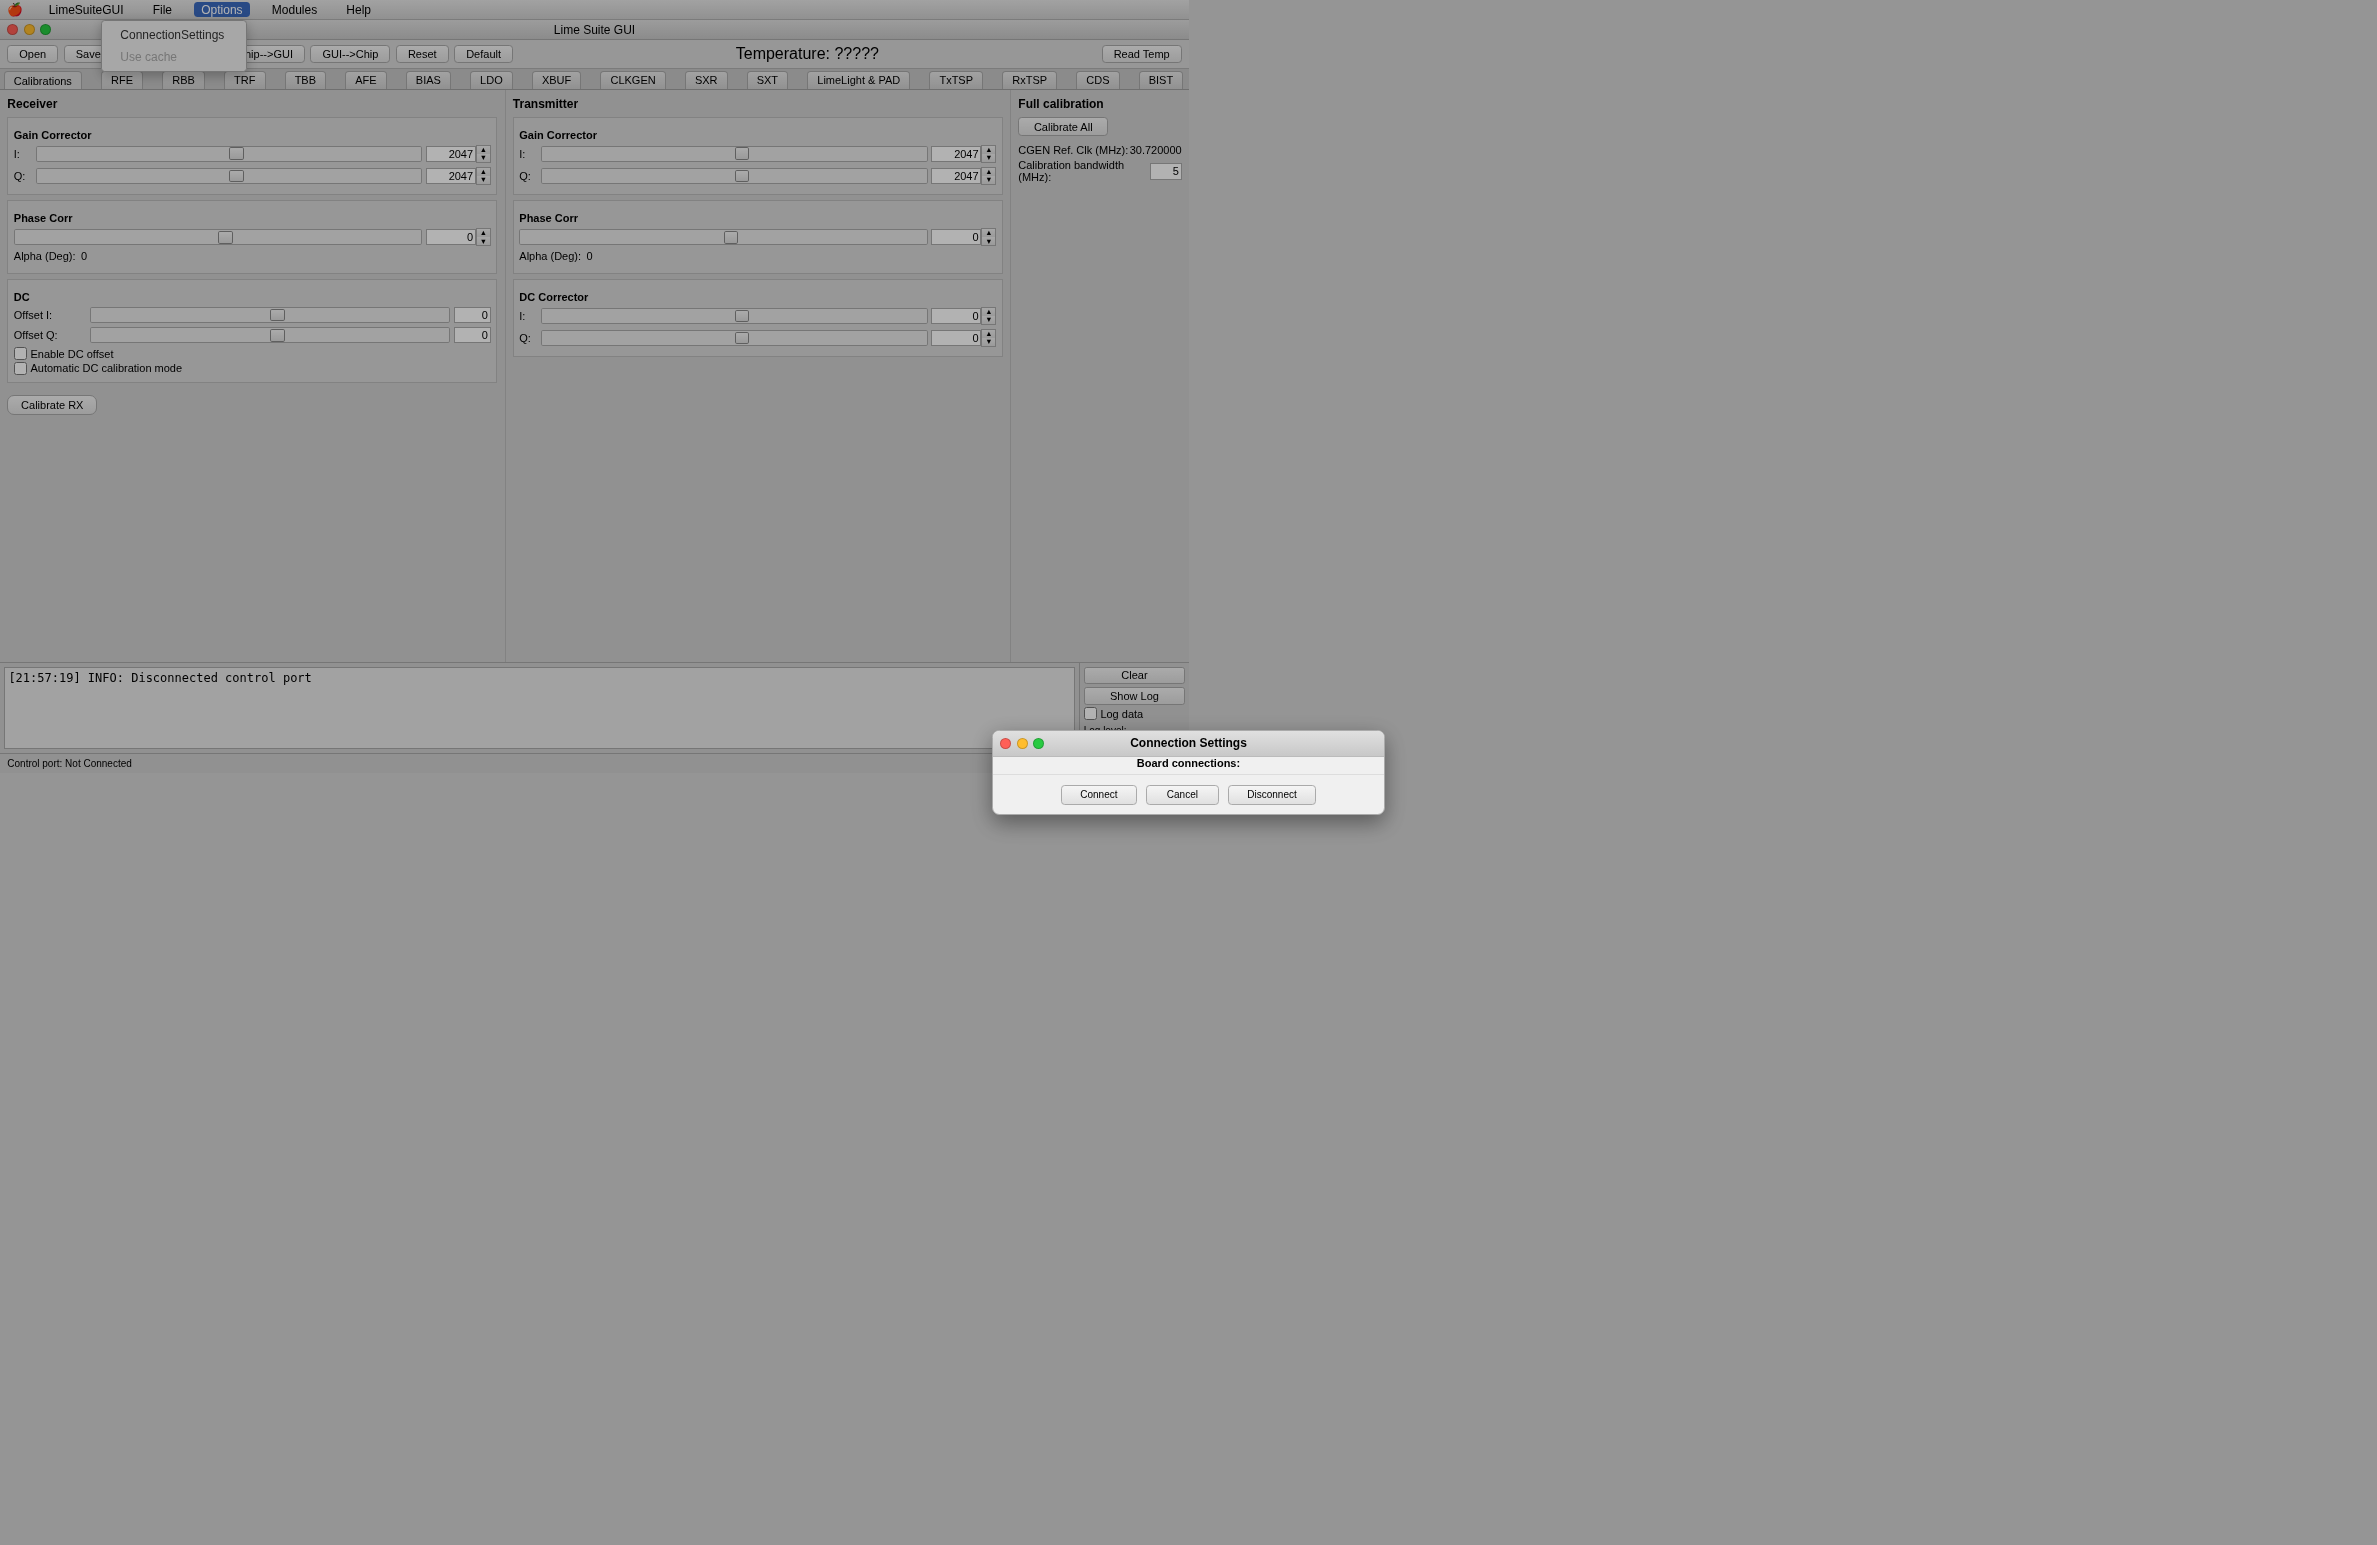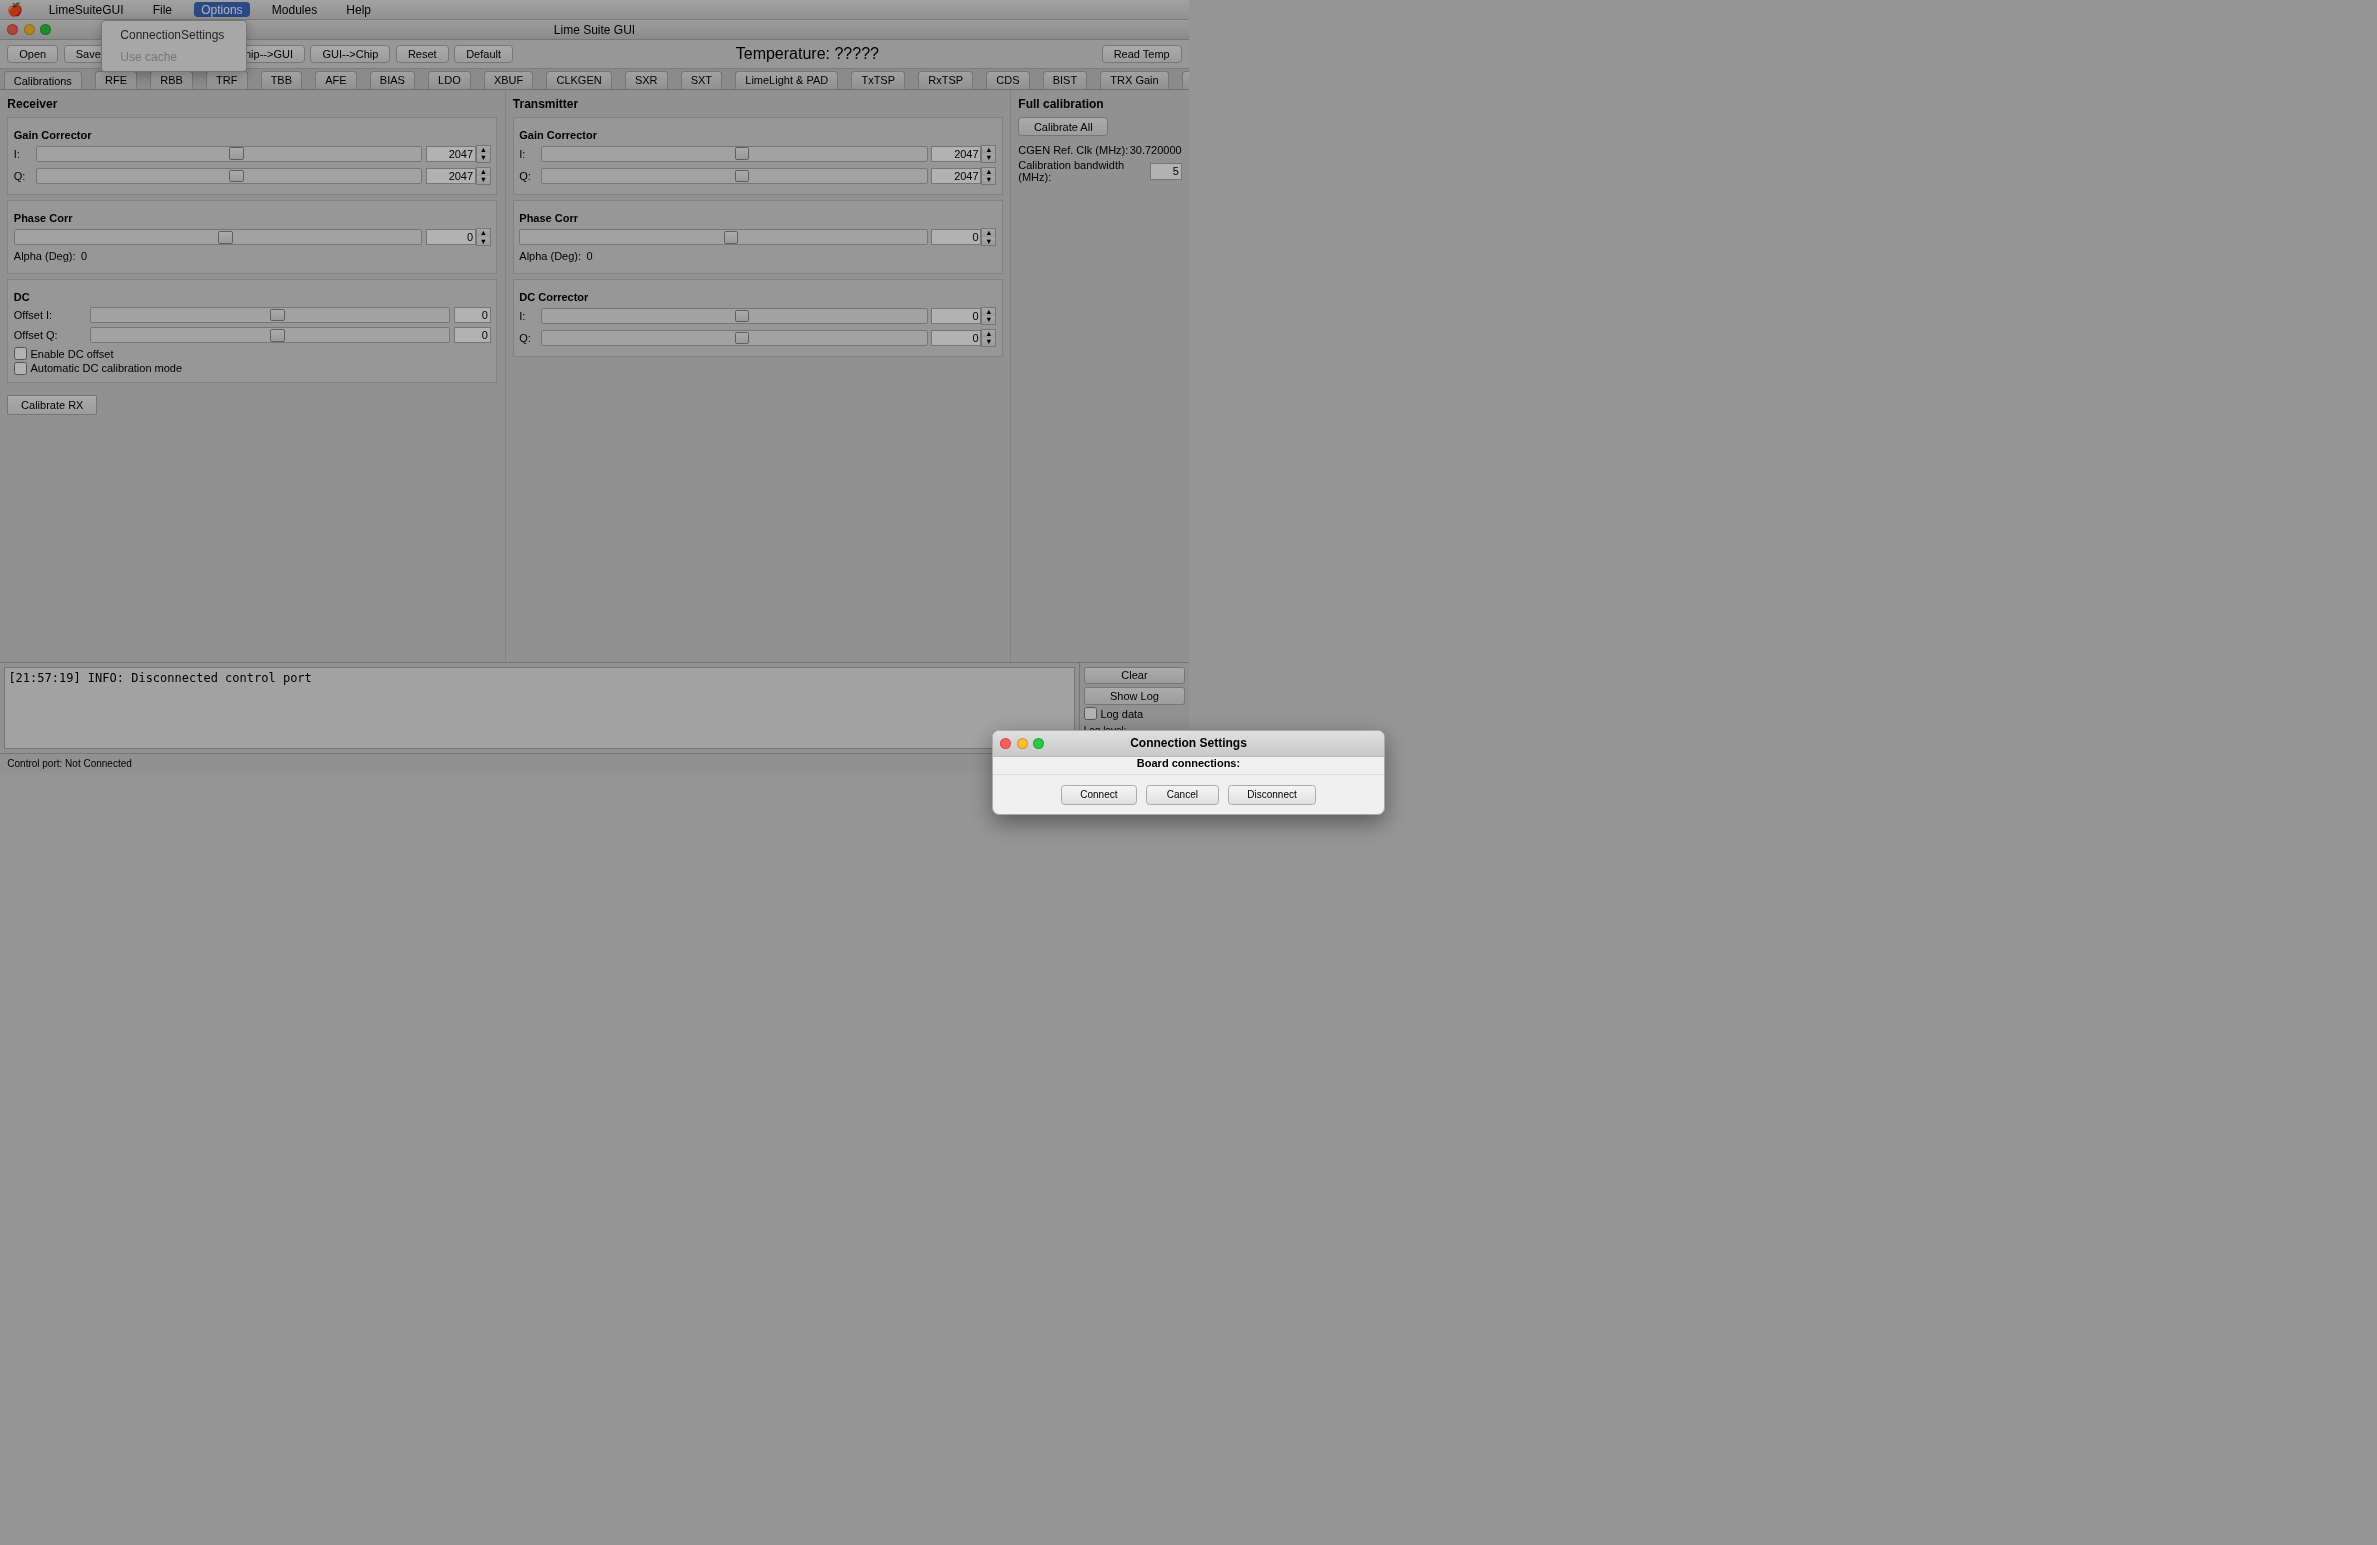--- a/index.html
+++ b/index.html
@@ -126,21 +126,21 @@
       font-weight: normal;
     }
 
     
     .tabbar {
       display: flex;
       align-items: center;
       background: #c8c8c8;
       border-bottom: 1.8px solid #a0a0a0;
       padding: 1.8px 3.7px 0;
-      gap: 13px;
+      gap: 19px;
       overflow: hidden;
     }
     .tab {
       padding: 2.7px 9.1px;
       font-size: 11px;
       border: 0.9px solid #aaa;
       border-bottom: none;
       border-radius: 3.7px 3.7px 0 0;
       background: linear-gradient(to bottom, #e8e8e8, #d0d0d0);
       cursor: pointer;
@@ -274,21 +274,21 @@
       background: white;
       font-size: 11px;
       text-align: right;
       padding-right: 1.8px;
     }
 
     
     .calibrate-btn {
       background: linear-gradient(to bottom, #f5f5f5, #e0e0e0);
       border: 0.9px solid #aaa;
-      border-radius: 1px;
+      border-radius: 7px;
       padding: 2.7px 12.8px;
       font-size: 11px;
       cursor: pointer;
       margin-top: 7.3px;
     }
 
     
     .log-area {
       display: flex;
       height: 91px;

